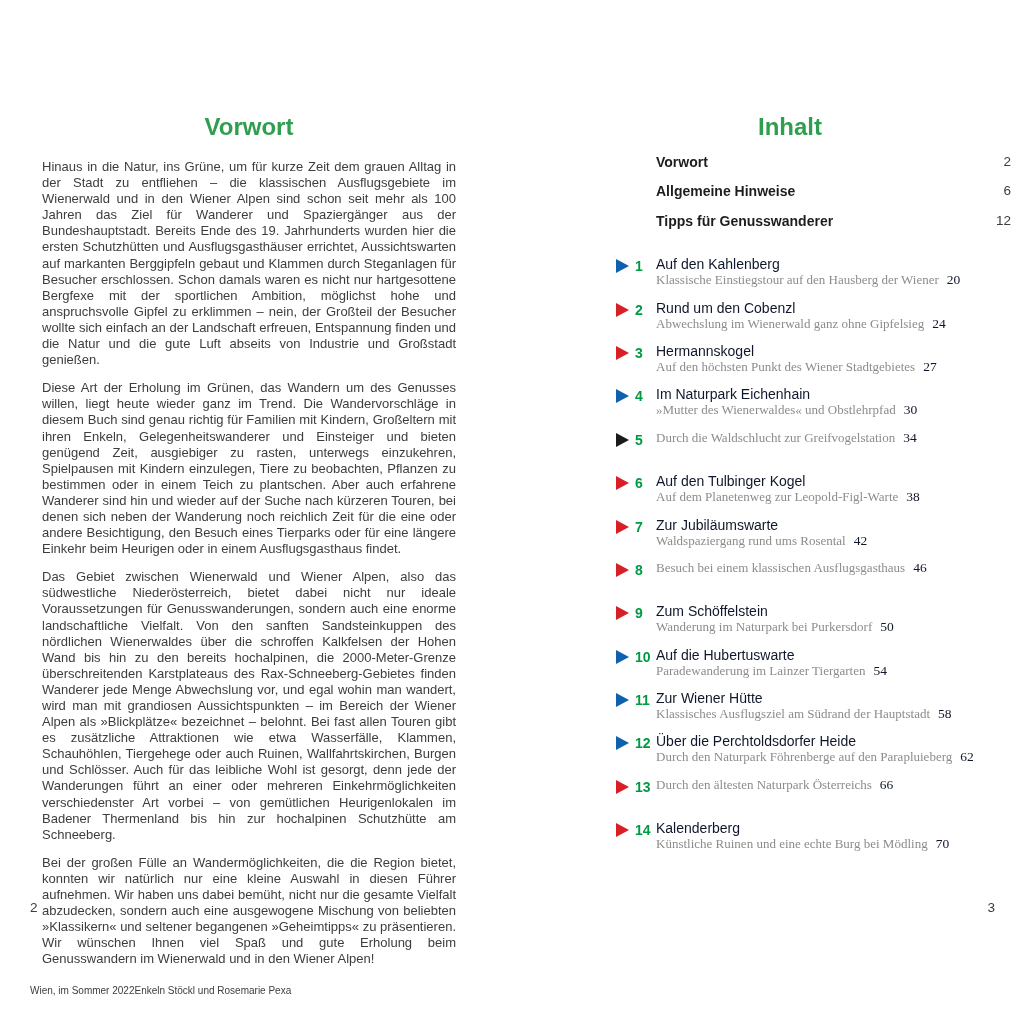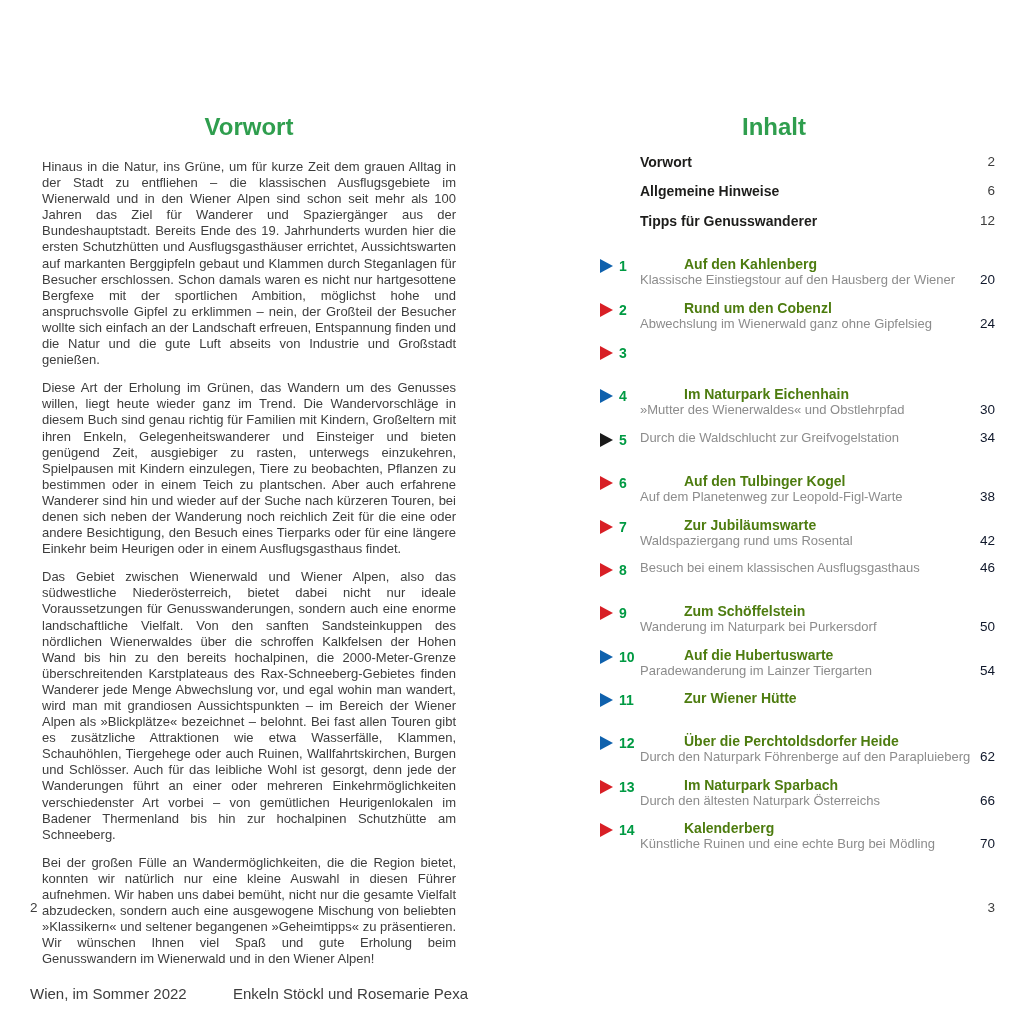--- a/index.html
+++ b/index.html
@@ -3,37 +3,37 @@
 <meta charset="utf-8">
 <style>
   html, body { margin:0; padding:0; }
   body {
     width:1024px; height:1024px; background:#ffffff; position:relative;
     font-family:"Liberation Sans","DejaVu Sans",sans-serif;
     -webkit-font-smoothing:antialiased;
   }
   .page { position:absolute; top:113px; }
   .page-left  { left:30px;  width:438px; }
-  .page-right { left:600px; width:395px; }
+  .page-right { left:616px; width:395px; }
 
   .big-heading {
     margin:0; text-align:center; color:#2f9e4e;
     font-size:24px; line-height:28px; font-weight:bold;
   }
   .page-left  .big-heading { margin-bottom:18px; }
   .page-right .big-heading { width:348px; margin-bottom:13px; }
 
   
   .bodytext p {
     margin:12px; text-align:justify; font-size:13px; line-height:16.1px;
     color:#3d3d3d; hyphens:auto;
   }
   .sig-row {
-    display:flex; justify-content:space-between;
-    margin-top:17px; font-size:15px; color:#3d3d3d;
+    display:flex; justify-content:flex-start;
+    margin-top:17px; font-size:10px; color:#3d3d3d;
   }
 
   
   .pagenum { position:absolute; top:900px; font-size:13.5px; color:#3d3d3d; }
   .pn-left  { left:30px; }
   .pn-right { right:29px; }
 
   
   .fm-row {
     display:flex; justify-content:space-between; align-items:flex-start;
@@ -48,22 +48,22 @@
   .marker-col { width:40px; display:flex; align-items:flex-start; padding-top:2px; }
   .tri {
     width:0; height:0; border-style:solid;
     border-width:7px 0 7px 13px;
     border-top-color:transparent; border-bottom-color:transparent;
     border-right-color:transparent; border-left-color:#1a1a1a;
     margin-right:6px; margin-top:1px;
   }
   .tour-number { font-size:14px; font-weight:bold; color:#009a43; line-height:16px; }
   .tour-text { flex:1; min-width:0; }
-  .tour-title { font-size:14px; font-weight:bold; color:#4d7c0f; line-height:16px;margin-left:44px; }
-  .tour-subrow { display:flex; justify-content:space-between; align-items:flex-start; }
+  .tour-title { font-size:14px; font-weight:normal; color:#0f172a; line-height:16px; }
+  .tour-subrow { display:flex; align-items:flex-start;font-family:Liberation Serif, serif; }
   .tour-subtitle { font-size:13px; color:#8c8c8c; line-height:15.5px; padding-right:8px; }
   .tour-page { font-size:13.5px; color:#0f172a; line-height:15.5px; white-space:nowrap; }
 </style>
 </head>
 <body>
 
 <section class="page page-left">
   <h1 class="big-heading">Vorwort</h1>
   <div class="bodytext">
       <p>Hinaus in die Natur, ins Grüne, um für kurze Zeit dem grauen Alltag in der Stadt zu entfliehen – die klassischen Ausflugsgebiete im Wienerwald und in den Wiener Alpen sind schon seit mehr als 100 Jahren das Ziel für Wanderer und Spaziergänger aus der Bundeshauptstadt. Bereits Ende des 19. Jahrhunderts wurden hier die ersten Schutzhütten und Ausflugsgasthäuser errichtet, Aussichtswarten auf markanten Berggipfeln gebaut und Klammen durch Steganlagen für Besucher erschlossen. Schon damals waren es nicht nur hartgesottene Bergfexe mit der sportlichen Ambition, möglichst hohe und anspruchsvolle Gipfel zu erklimmen – nein, der Großteil der Besucher wollte sich einfach an der Landschaft erfreuen, Entspannung finden und die Natur und die gute Luft abseits von Industrie und Großstadt genießen.</p>
@@ -123,20 +123,27 @@
         <span class="tour-page">24</span>
       </div>
     </div>
   </div>
 
   <div class="tour-row">
     <div class="marker-col">
       <span class="tri" style="border-left-color: rgb(216, 31, 38);"></span>
       <span class="tour-number">3</span>
     </div>
+    <div class="tour-text">
+      <div class="tour-title">Hermannskogel</div>
+      <div class="tour-subrow">
+        <span class="tour-subtitle">Auf den höchsten Punkt des Wiener Stadtgebietes</span>
+        <span class="tour-page">27</span>
+      </div>
+    </div>
   </div>
 
   <div class="tour-row">
     <div class="marker-col">
       <span class="tri" style="border-left-color: rgb(15, 97, 173);"></span>
       <span class="tour-number">4</span>
     </div>
     <div class="tour-text">
       <div class="tour-title">Im Naturpark Eichenhain</div>
       <div class="tour-subrow">
@@ -228,20 +235,24 @@
     </div>
   </div>
 
   <div class="tour-row">
     <div class="marker-col">
       <span class="tri" style="border-left-color: rgb(15, 97, 173);"></span>
       <span class="tour-number">11</span>
     </div>
     <div class="tour-text">
       <div class="tour-title">Zur Wiener Hütte</div>
+      <div class="tour-subrow">
+        <span class="tour-subtitle">Klassisches Ausflugsziel am Südrand der Hauptstadt</span>
+        <span class="tour-page">58</span>
+      </div>
     </div>
   </div>
 
   <div class="tour-row">
     <div class="marker-col">
       <span class="tri" style="border-left-color: rgb(15, 97, 173);"></span>
       <span class="tour-number">12</span>
     </div>
     <div class="tour-text">
       <div class="tour-title">Über die Perchtoldsdorfer Heide</div>
@@ -251,21 +262,20 @@
       </div>
     </div>
   </div>
 
   <div class="tour-row">
     <div class="marker-col">
       <span class="tri" style="border-left-color: rgb(216, 31, 38);"></span>
       <span class="tour-number">13</span>
     </div>
     <div class="tour-text">
-      <div class="tour-title">Im Naturpark Sparbach</div>
       <div class="tour-subrow">
         <span class="tour-subtitle">Durch den ältesten Naturpark Österreichs</span>
         <span class="tour-page">66</span>
       </div>
     </div>
   </div>
 
   <div class="tour-row">
     <div class="marker-col">
       <span class="tri" style="border-left-color: rgb(216, 31, 38);"></span>

